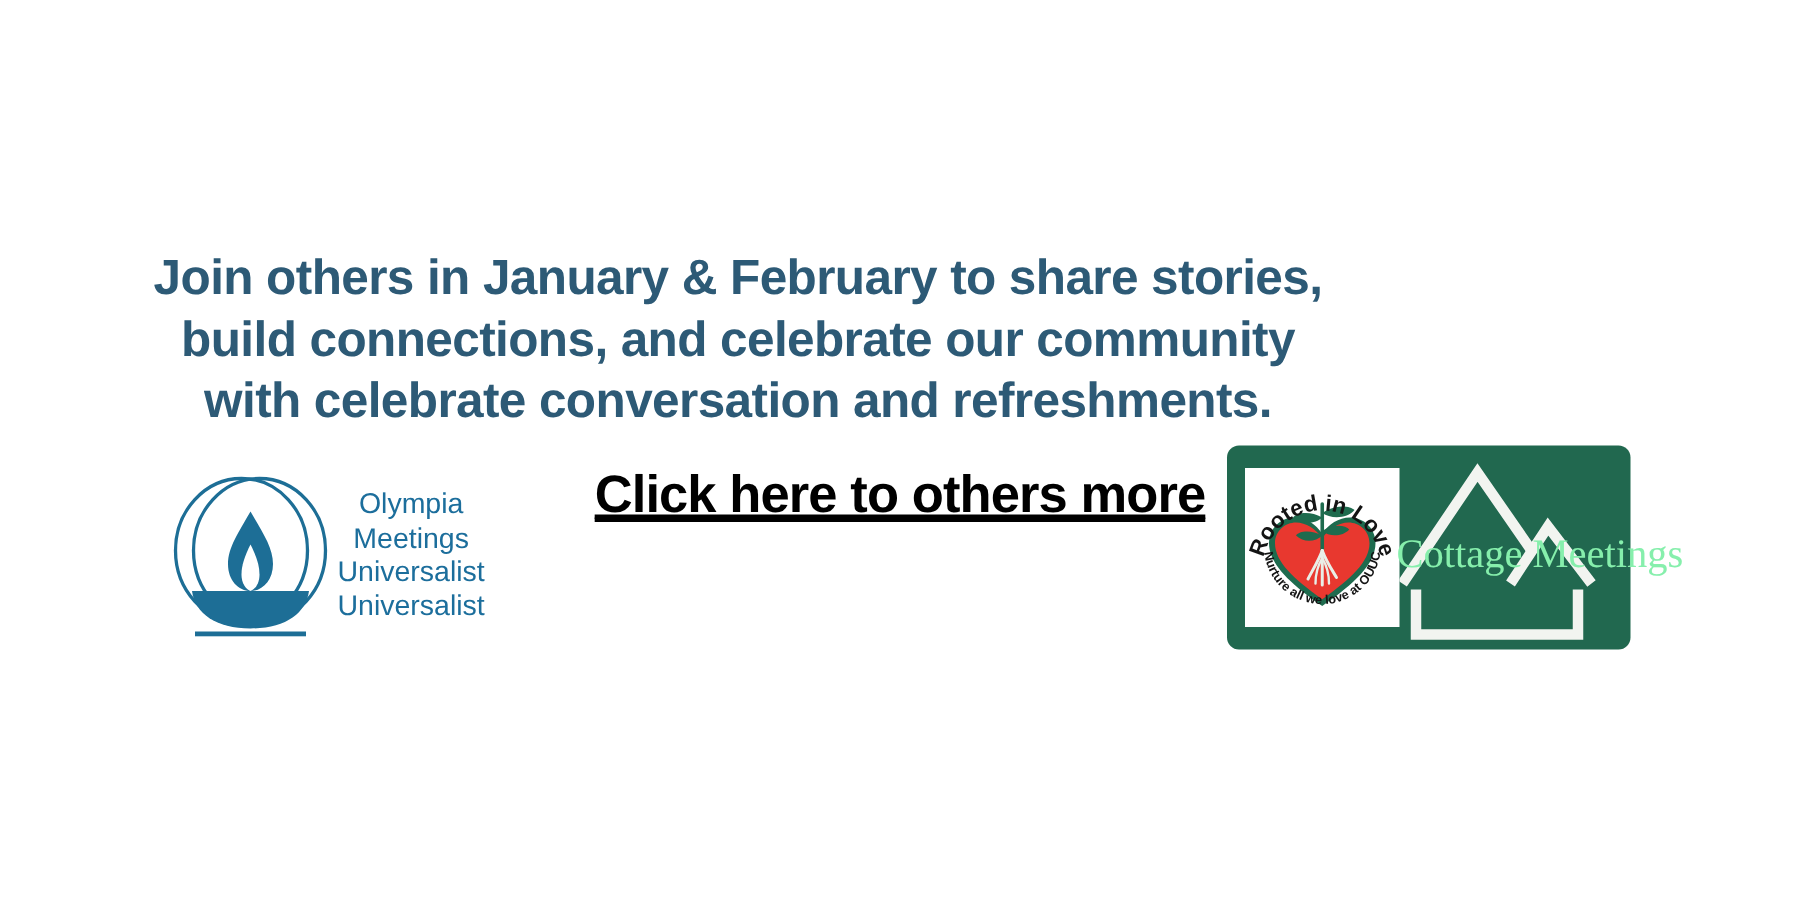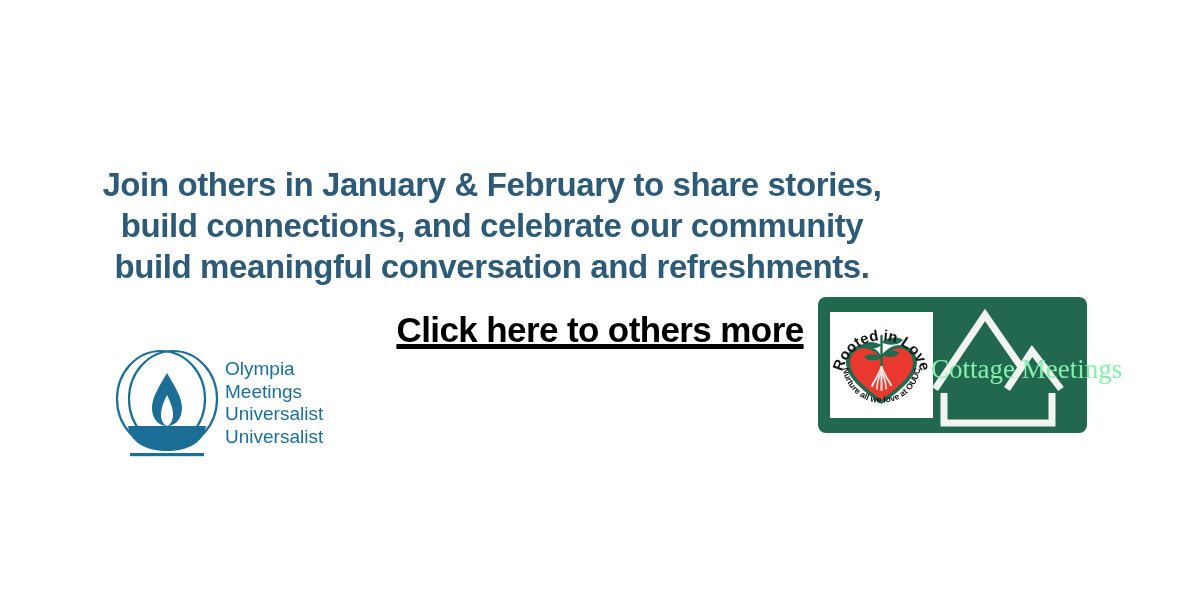--- a/index.html
+++ b/index.html
@@ -56,23 +56,24 @@
     display: block;
     text-decoration: underline;
     text-decoration-thickness: 3px;
     text-underline-offset: 4px;
   }
 
   
   .uuc-logo {
     position: absolute;
     left: 112px;
-    top: 345px;
+    top: 313px;
     width: 245px;
     height: 112px;
+    text-align: center;
   }
   .uuc-mark {
     position: absolute;
     left: 0;
     top: 0;
     width: 110px;
     height: 112px;
   }
   .uuc-wordmark {
     position: absolute;
@@ -130,21 +131,21 @@
   }
 </style>
 </head>
 <body>
 
 <div class="banner">
 
   <div class="headline">
     <span class="headline-line">Join others in January &amp; February to share stories,</span>
     <span class="headline-line">build connections, and celebrate our community</span>
-    <span class="headline-line">build meaningful conversation and refreshments.</span>
+    <span class="headline-line">with celebrate conversation and refreshments.</span>
   </div>
 
   <a class="cta" href="#" style="display:block;">
     <span class="cta-line">Click here to others more</span>
   </a>
 
   <div class="uuc-logo">
     <div class="uuc-mark">
       <svg viewBox="0 0 110 112" width="110" height="112" aria-hidden="true">
 

